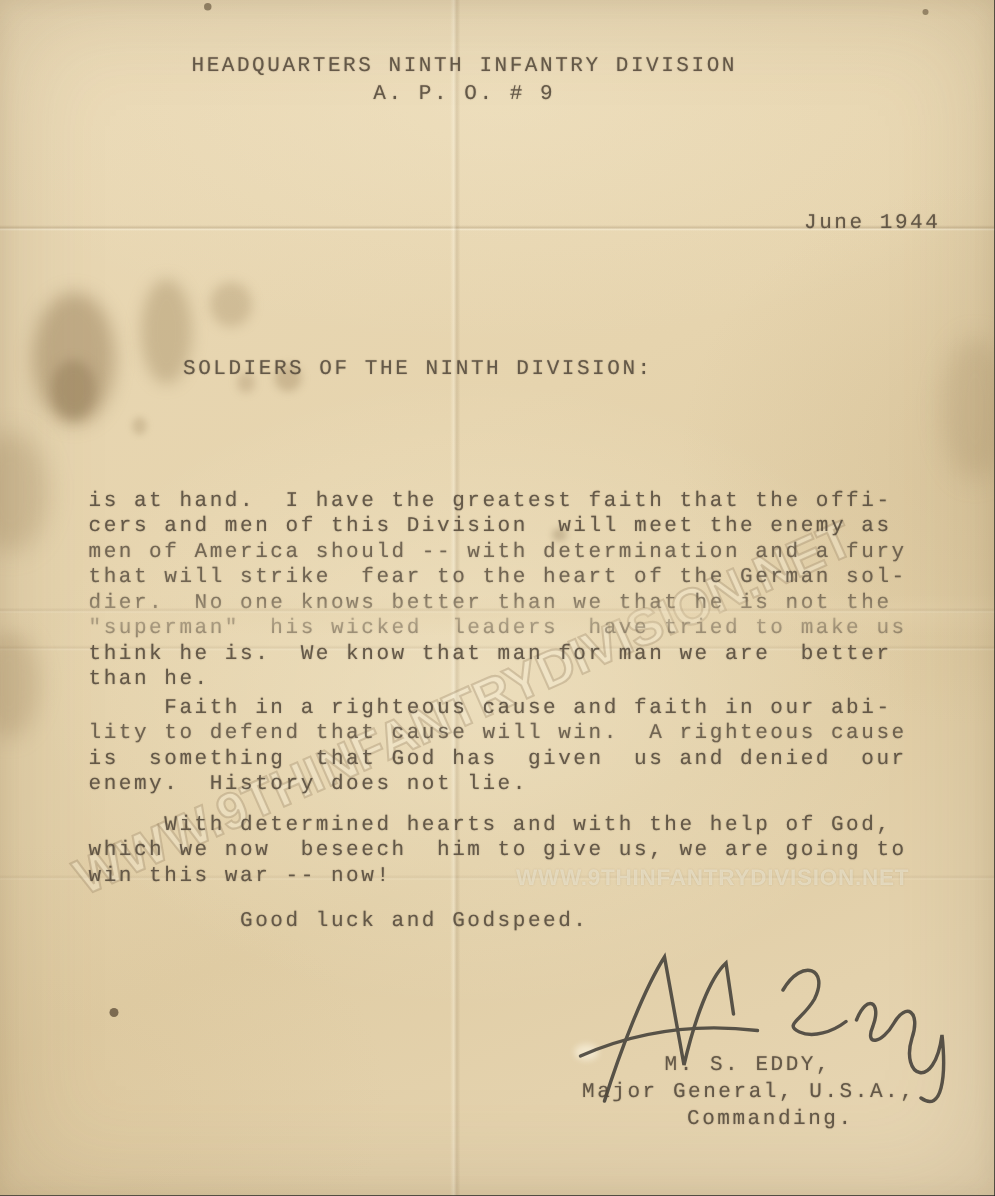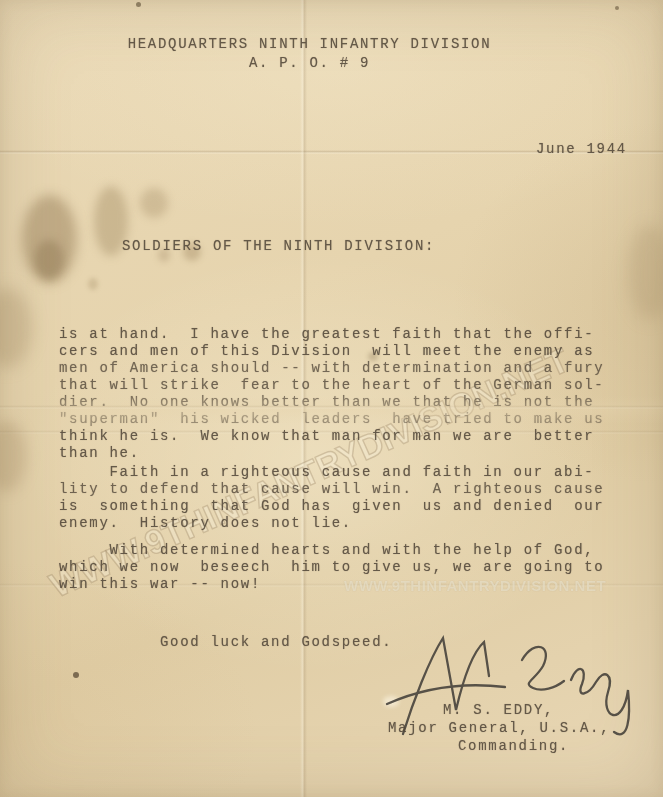--- a/index.html
+++ b/index.html
@@ -93,21 +93,21 @@
 
   <div class="tw" style="left:59px;top:464px;">     Faith in a righteous cause and faith in our abi-</div>
   <div class="tw" style="left:59px;top:481px;opacity:.80;">lity to defend that cause will win.  A righteous cause</div>
   <div class="tw" style="left:59px;top:498px;">is  something  that God has  given  us and denied  our</div>
   <div class="tw" style="left:59px;top:515px;">enemy.  History does not lie.</div>
 
   <div class="tw" style="left:59px;top:542px;">     With determined hearts and with the help of God,</div>
   <div class="tw" style="left:59px;top:559px;">which we now  beseech  him to give us, we are going to</div>
   <div class="tw" style="left:59px;top:576px;">win this war -- now!</div>
 
-  <div class="tw" style="left:160px;top:606px;margin-top:28px;">Good luck and Godspeed.</div>
+  <div class="tw" style="left:160px;top:606px;">Good luck and Godspeed.</div>
 
   <div class="fadeband" style="left:0;top:396px;width:663px;height:28px;background:linear-gradient(180deg,rgba(230,212,174,0.0),rgba(230,212,174,0.40) 50%,rgba(230,212,174,0.0));"></div>
 
   <div class="wm-horizontal">WWW.9THINFANTRYDIVISION.NET</div>
 
   <svg id="sig-svg" width="250" height="130" viewBox="0 0 250 130">
     <g fill="none" stroke="#44403a" stroke-width="2.3" stroke-linecap="round" opacity="0.88">
       <path d="M 18,104 C 28,72 44,30 58,8 L 71,80 C 78,50 88,22 99,12 L 104,46"></path>
       <path d="M 2,74 C 38,58 78,52 120,57"></path>
       <path d="M 137,30 C 150,8 168,16 158,36 C 150,50 137,53 148,58 C 157,62 170,58 179,51"></path>

